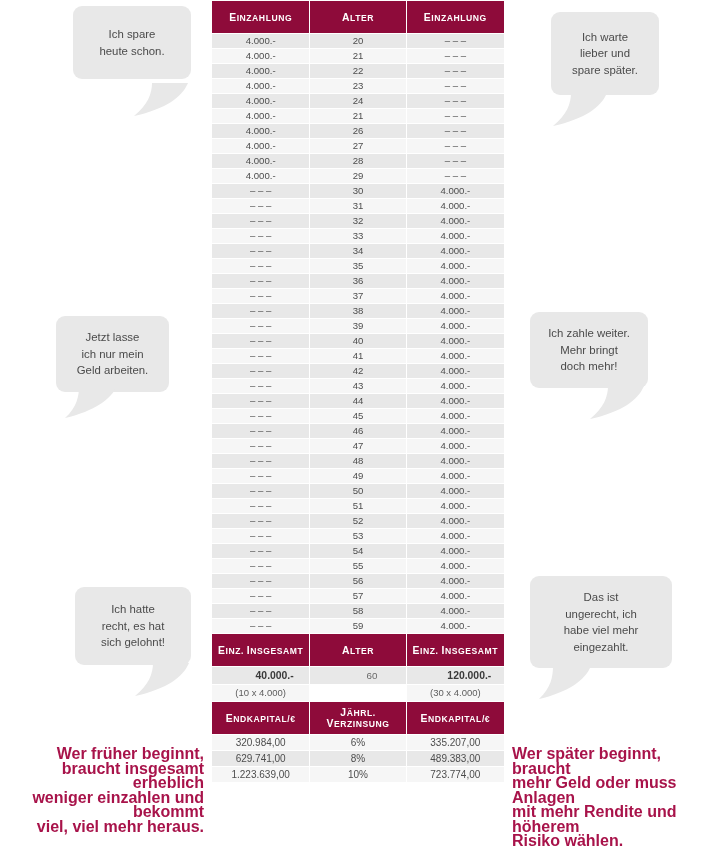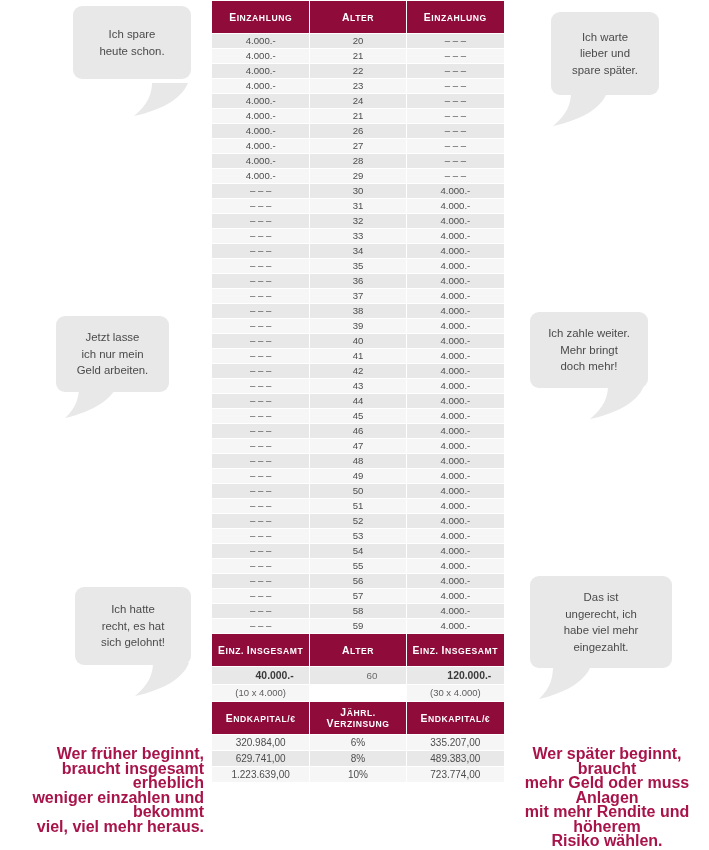--- a/index.html
+++ b/index.html
@@ -197,21 +197,21 @@
   <div class="tail" style="left:537px; top:666px;">
     <svg width="56" height="34" viewBox="0 0 56 34">
         <path d="M16 0 L54 0 C48 14 32 26 2 33 C14 22 16 10 16 0 Z" fill="#e8e8e8"></path>
       </svg>
   </div>
 
   <div class="caption left" style="left:14px; top:747px; width:190px;">Wer früher beginnt,
 braucht insgesamt erheblich
 weniger einzahlen und bekommt
 viel, viel mehr heraus.</div>
-  <div class="caption right" style="left:512px; top:747px; width:190px;text-align:center;">Wer später beginnt, braucht
+  <div class="caption right" style="left:512px; top:747px; width:190px;">Wer später beginnt, braucht
 mehr Geld oder muss Anlagen
 mit mehr Rendite und höherem
 Risiko wählen.</div>
 
   <div id="table-wrap">
     <table class="calc">
       <colgroup>
           <col class="c1">
           <col class="c2">
           <col class="c3">

